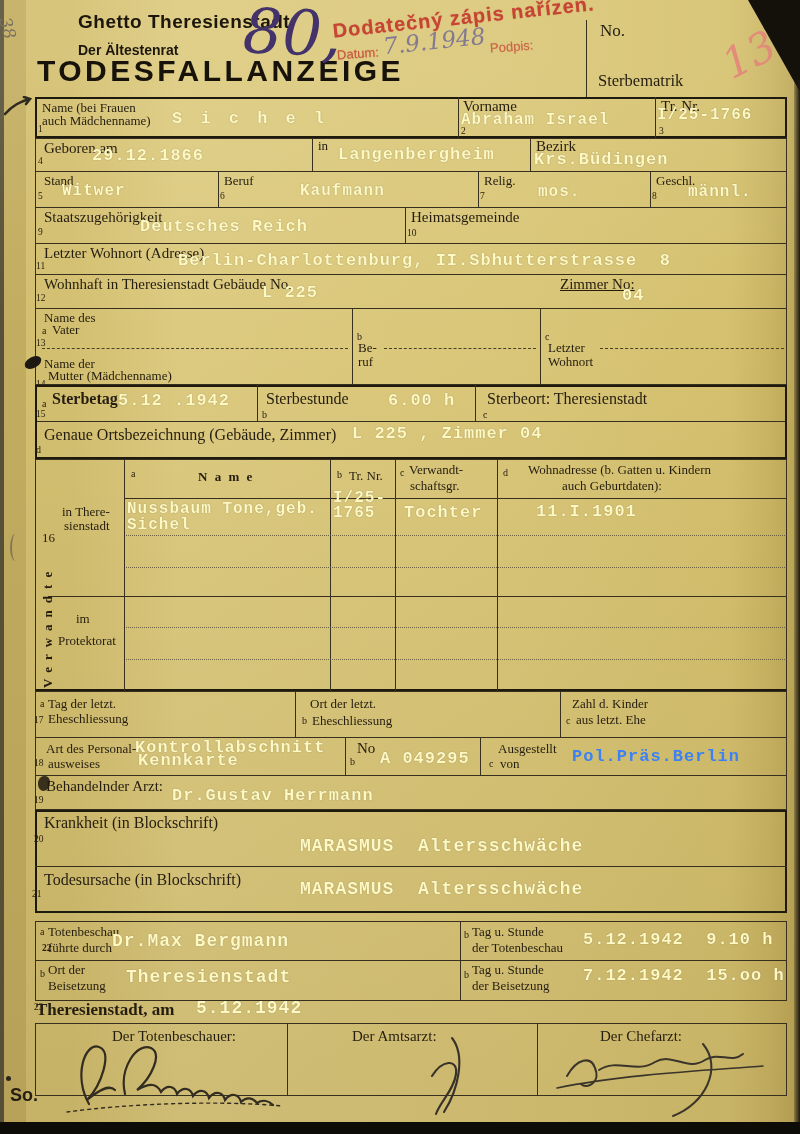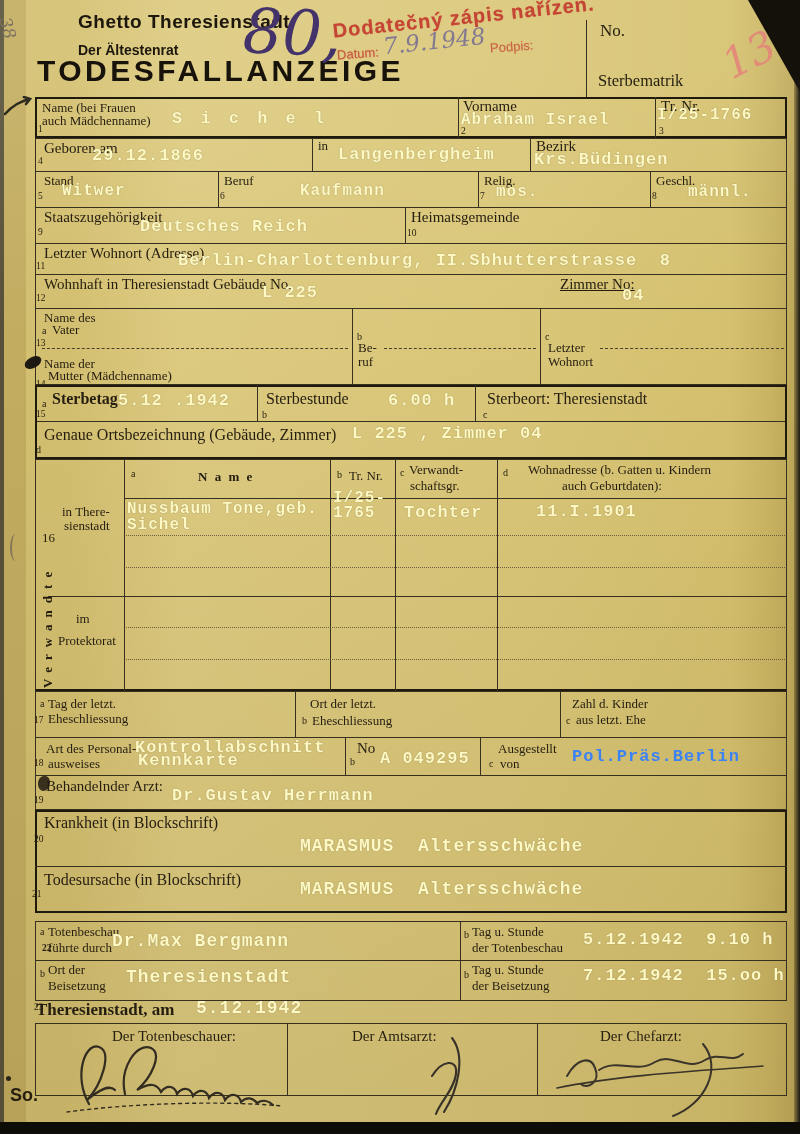--- a/index.html
+++ b/index.html
@@ -127,21 +127,21 @@
   <div class="type lg" style="left:534px;top:150px;">Krs.Büdingen</div>
 
   <div class="lbl" style="left:44px;top:174px;">Stand</div>
   <div class="num" style="left:38px;top:191px;">5</div>
   <div class="type" style="left:62px;top:182px;">Witwer</div>
   <div class="lbl" style="left:224px;top:174px;">Beruf</div>
   <div class="num" style="left:220px;top:191px;">6</div>
   <div class="type" style="left:300px;top:182px;">Kaufmann</div>
   <div class="lbl" style="left:484px;top:174px;">Relig.</div>
   <div class="num" style="left:480px;top:191px;">7</div>
-  <div class="type" style="left:496px;top:183px;">mos.</div>
+  <div class="type" style="left:538px;top:183px;">mos.</div>
   <div class="lbl" style="left:656px;top:174px;">Geschl.</div>
   <div class="num" style="left:652px;top:191px;">8</div>
   <div class="type" style="left:688px;top:183px;">männl.</div>
 
   <div class="lbl md" style="left:44px;top:210px;">Staatszugehörigkeit</div>
   <div class="num" style="left:38px;top:227px;">9</div>
   <div class="type lg" style="left:140px;top:217px;">Deutsches Reich</div>
   <div class="lbl md" style="left:411px;top:210px;">Heimatsgemeinde</div>
   <div class="num" style="left:407px;top:228px;">10</div>
   <div class="lbl md" style="left:44px;top:246px;">Letzter Wohnort (Adresse)</div>

